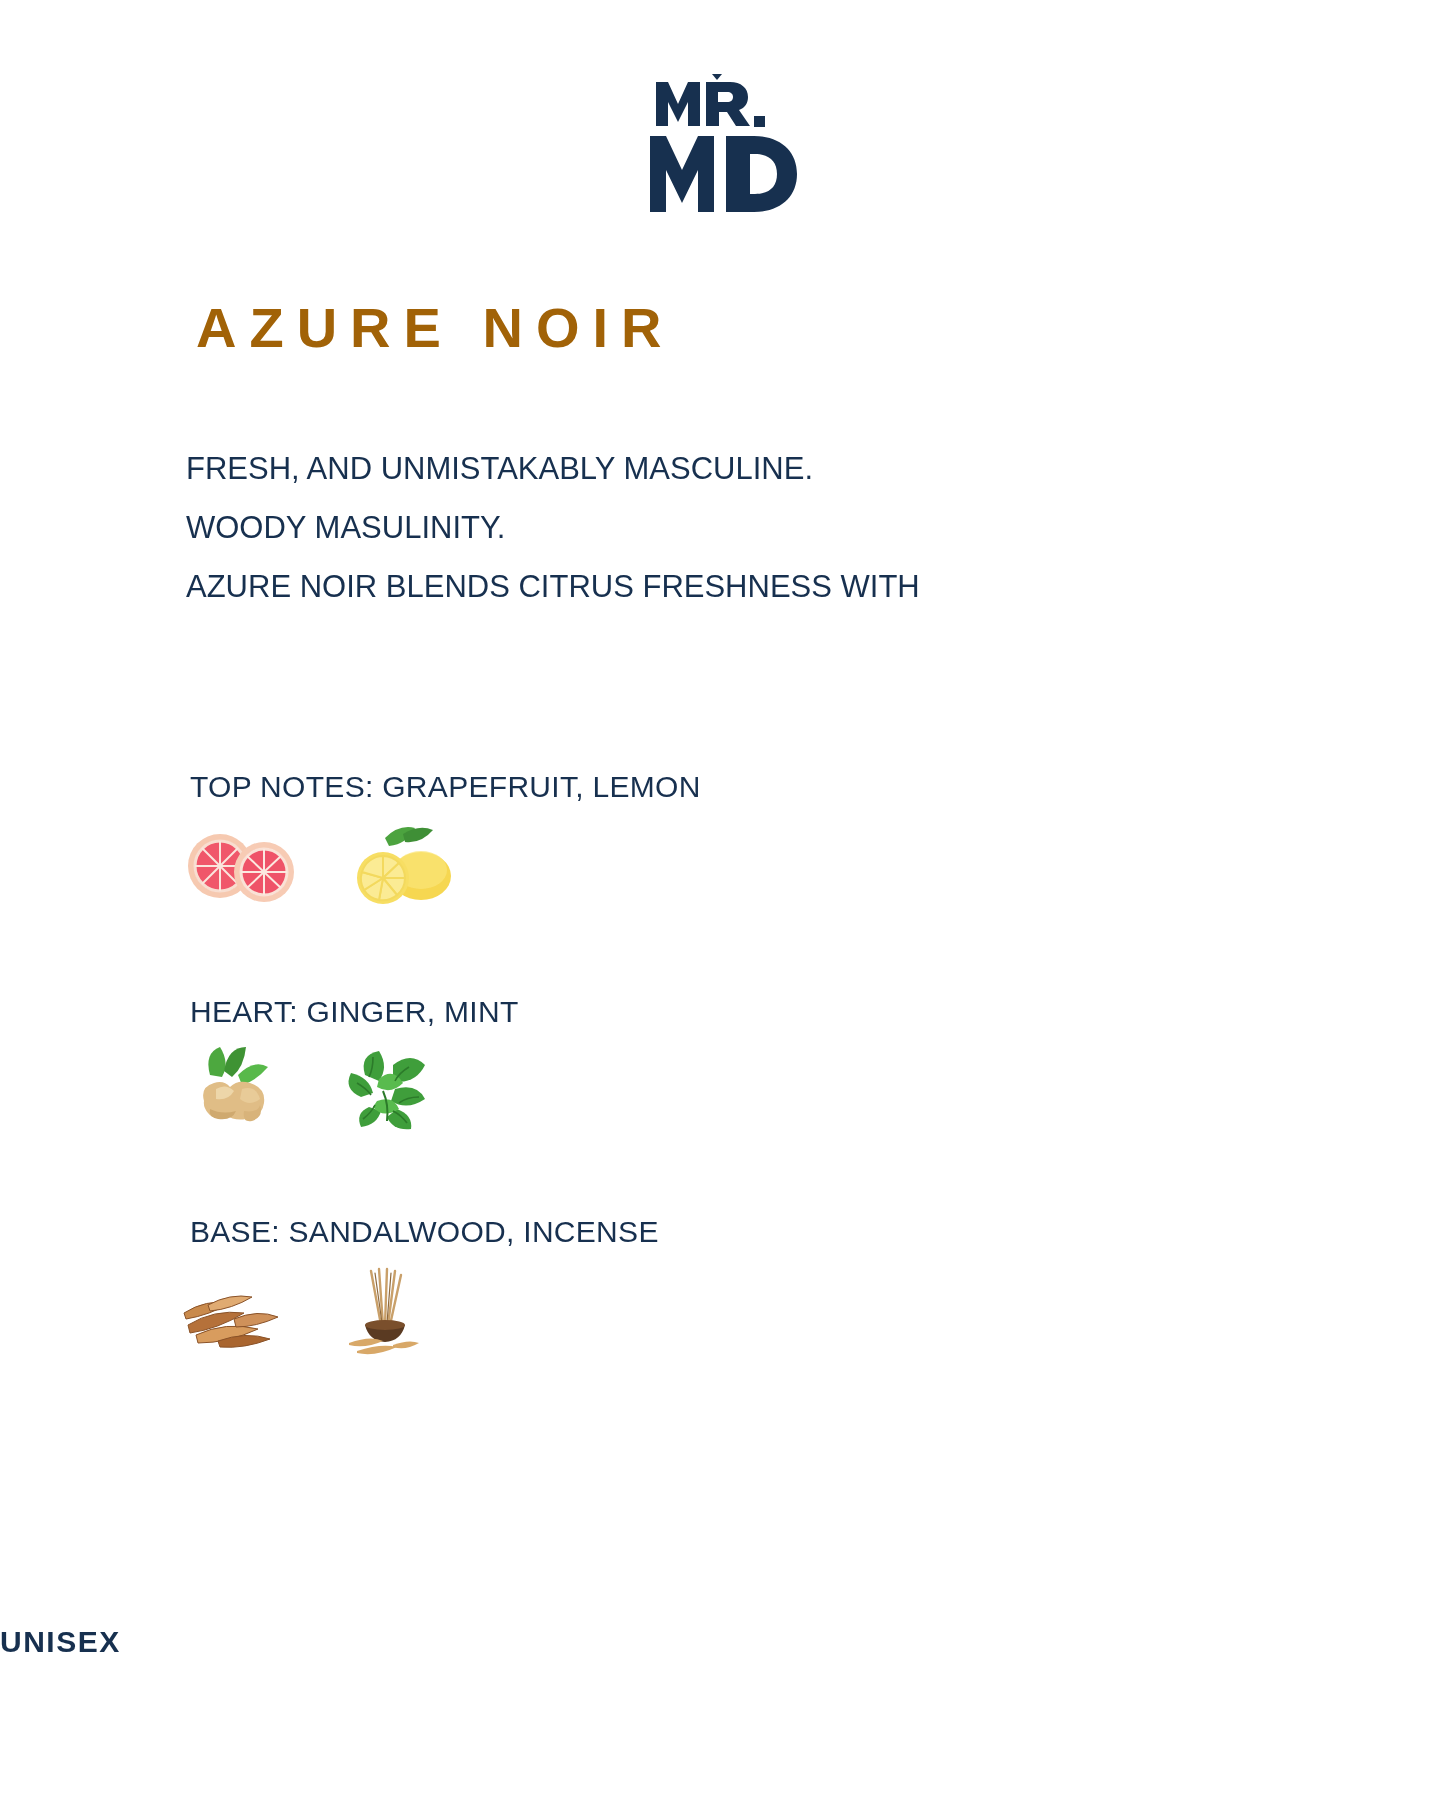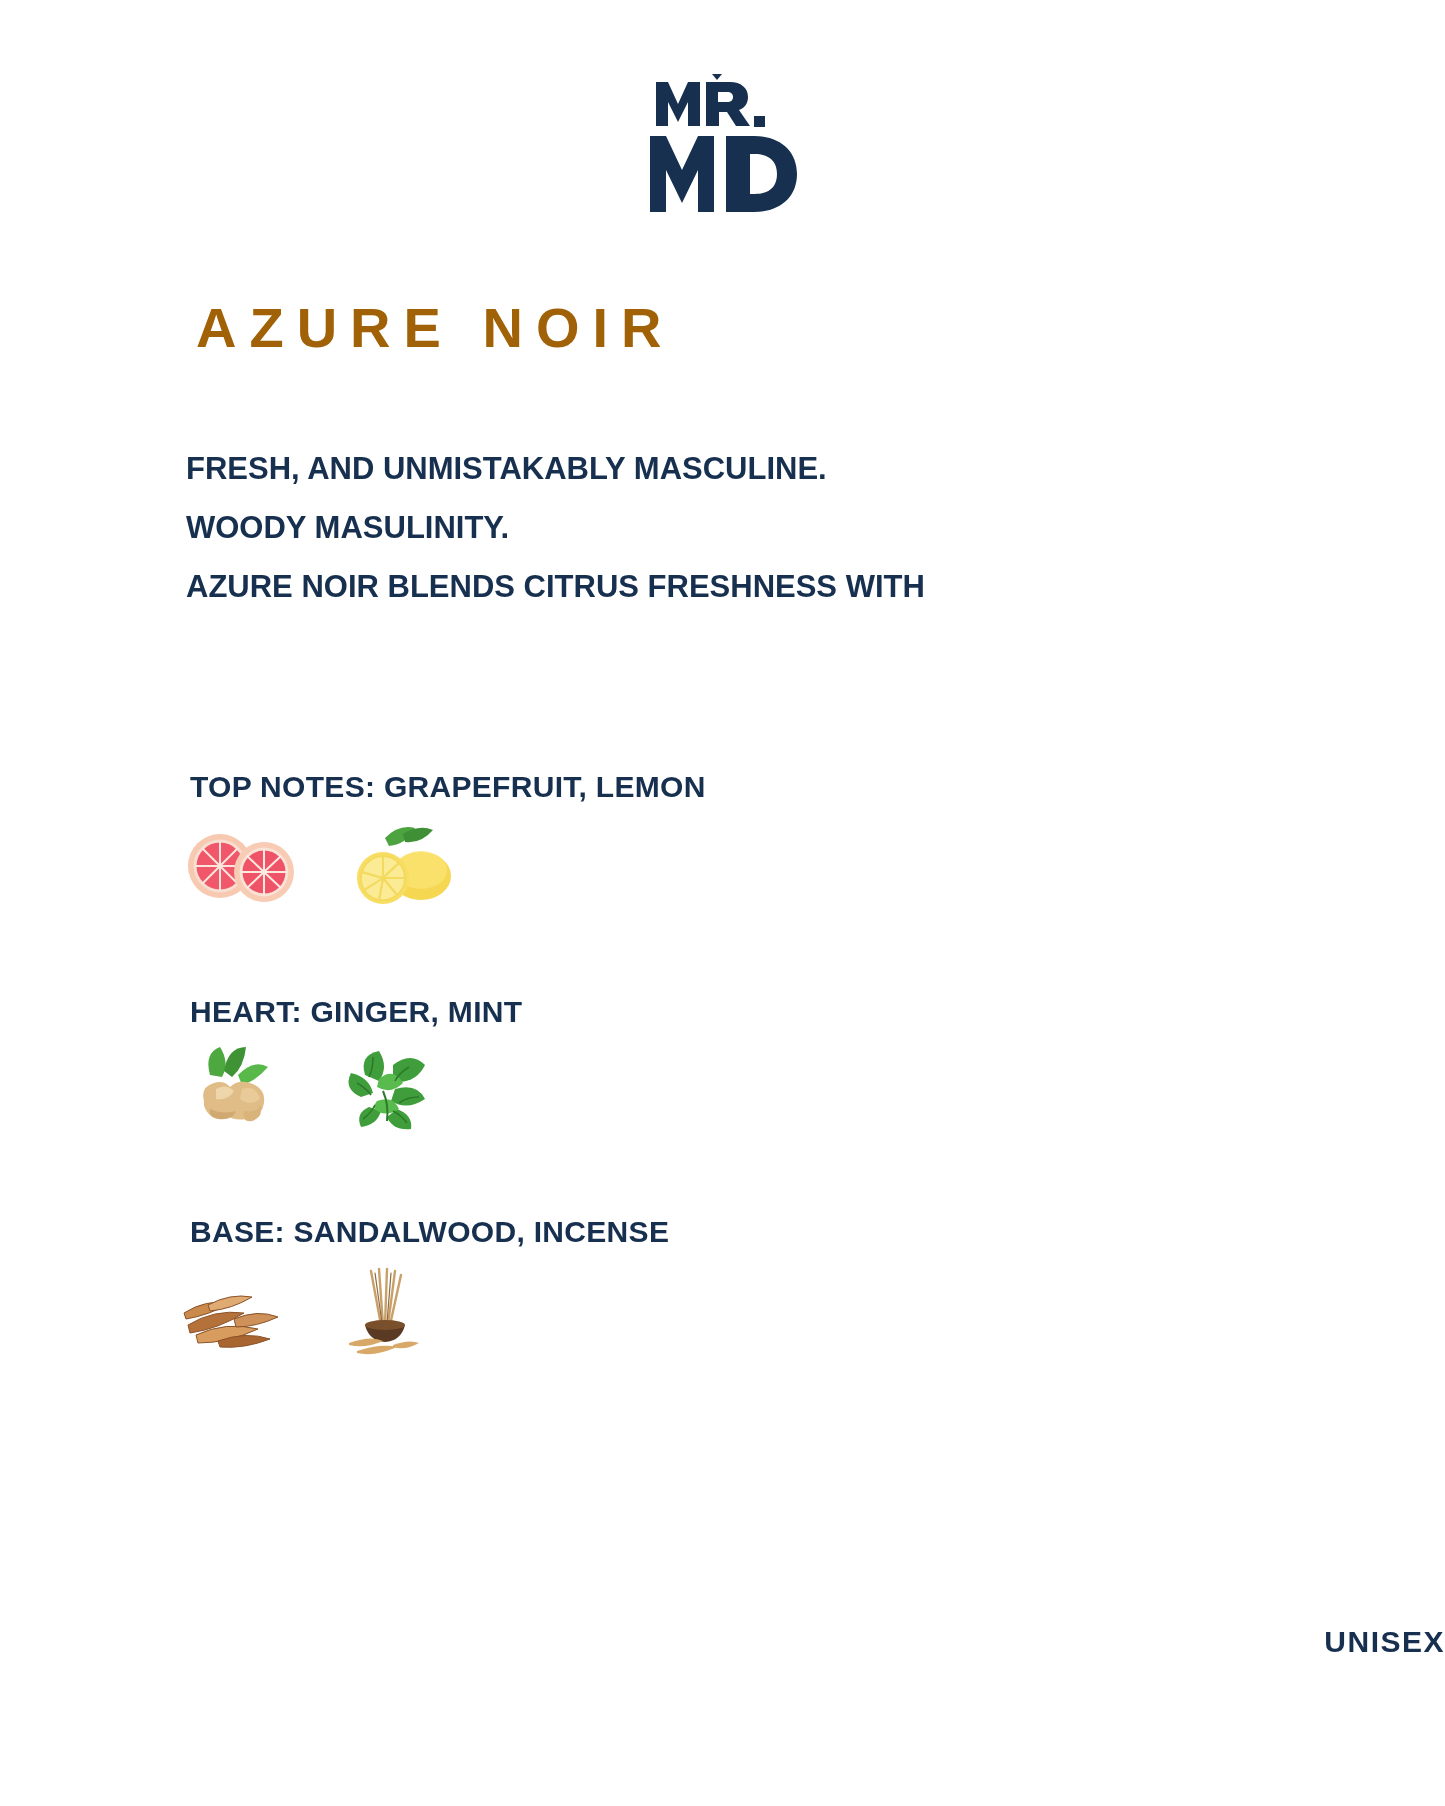--- a/index.html
+++ b/index.html
@@ -50,34 +50,34 @@
     white-space: nowrap;
   }
 
   
   .desc {
     position: absolute;
     top: 440px;
     left: 186px;
     width: 1010px;
     font-size: 31px;
-    font-weight: 700;
+    font-weight: 400;
     line-height: 1.9;
     color: #17304f;
   }
   .desc-line { display: block; }
 
   
   .note-section {
     position: absolute;
     left: 190px;
   }
   .note-heading {
     font-size: 30px;
-    font-weight: 700;
+    font-weight: 400;
     color: #17304f;
     letter-spacing: 0.3px;
     white-space: nowrap;
   }
   .note-icons {
     margin-top: 16px;
     display: flex;
     align-items: flex-start;
   }
   .note-icon {
@@ -98,21 +98,21 @@
   #sec-base .note-icons  { margin-left: -10px; }
 
   #sec-base .note-heading { }
 
   
   .footer {
     position: absolute;
     top: 1625px;
     left: 0;
     width: 100%;
-    text-align: right;
+    text-align: left;
     font-size: 30px;
     font-weight: 700;
     letter-spacing: 1.5px;
     color: #17304f;
   }
 </style>
 </head>
 <body>
 
 <div class="page">

